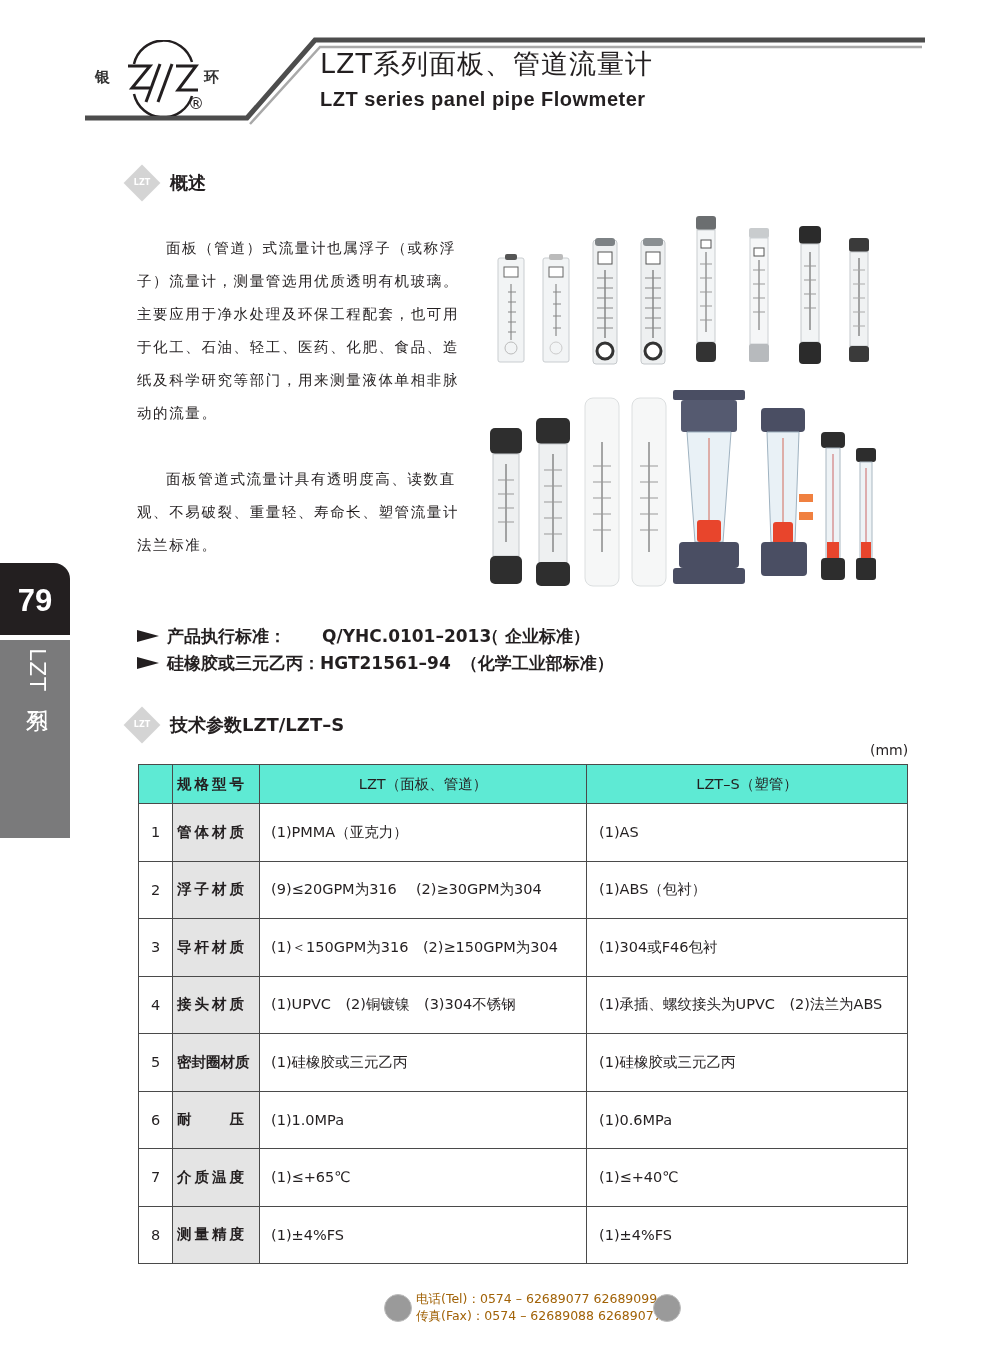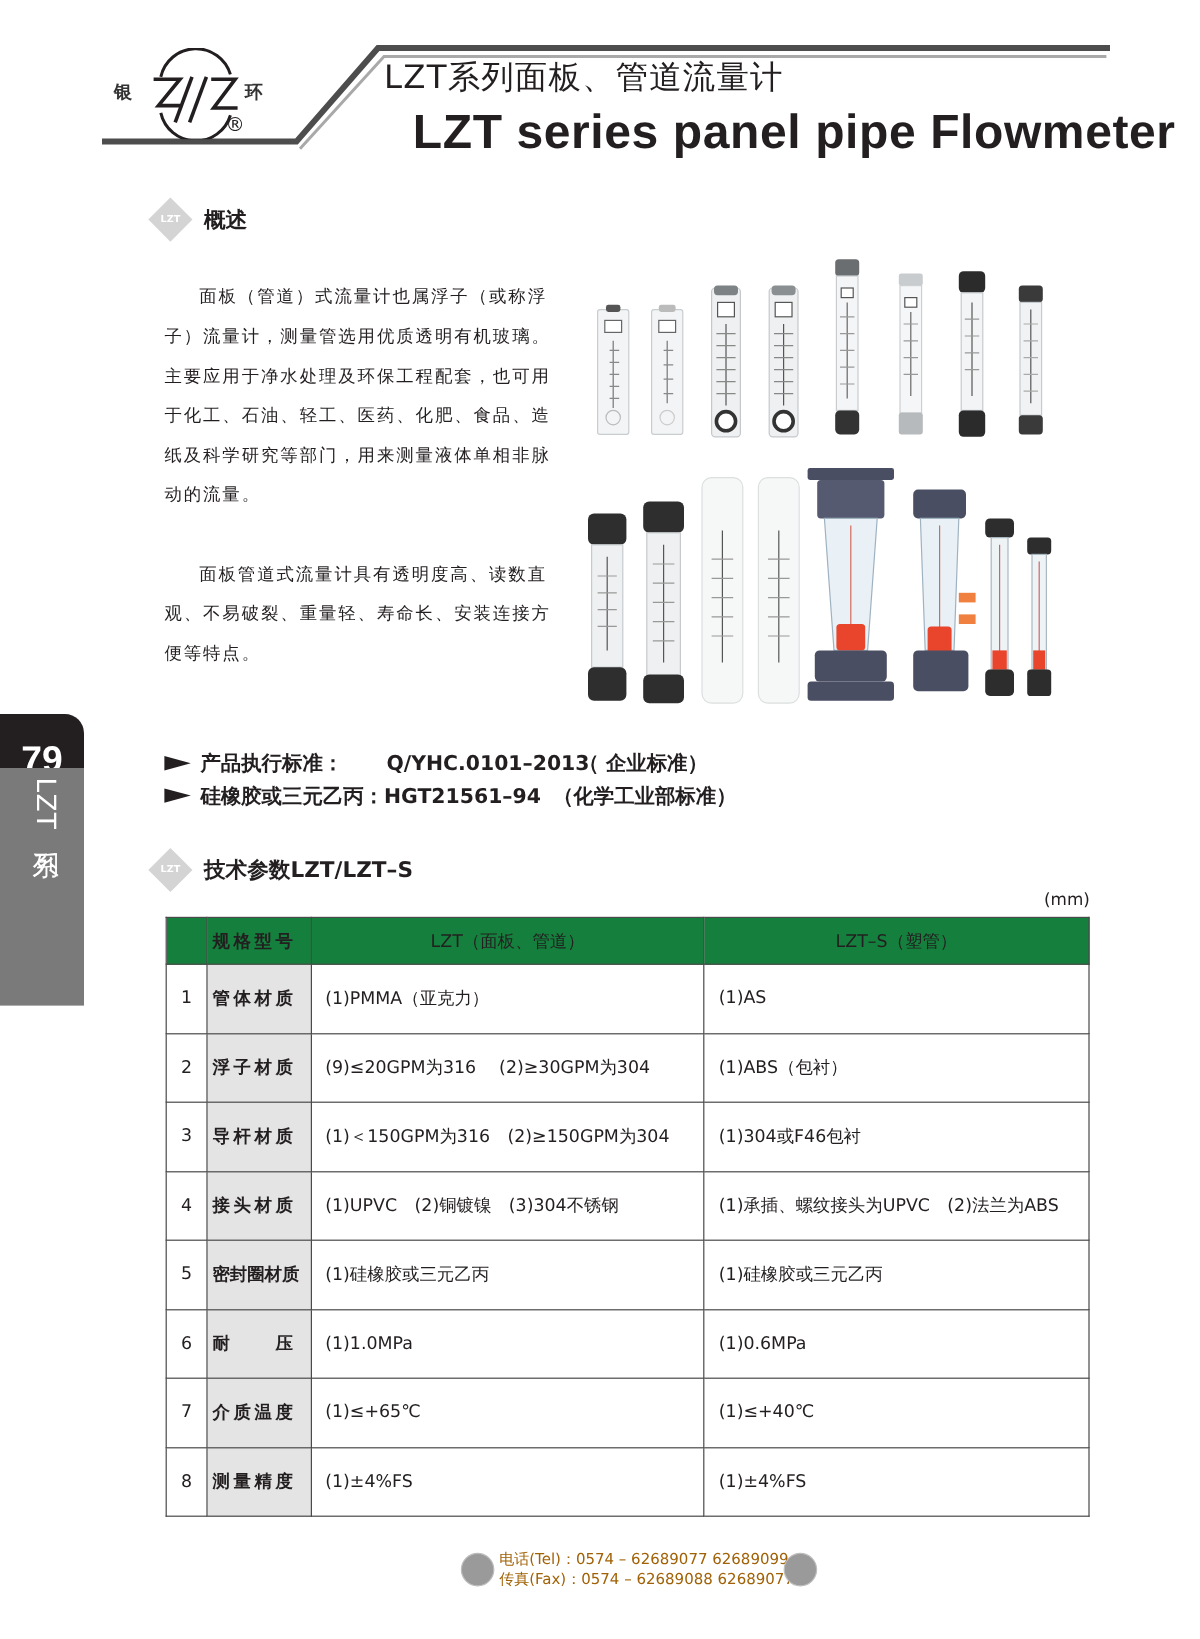--- a/index.html
+++ b/index.html
@@ -7,52 +7,52 @@
     width:1000px; height:1366px; position:relative; overflow:hidden;
     background:#ffffff; color:#231f20;
     font-family:"DejaVu Sans","Liberation Sans",sans-serif;
   }
   .abs { position:absolute; }
 
   
   .header-lines { left:0; top:0; width:1000px; height:140px; }
   .logo-side { font-size:15px; color:#333; font-weight:bold; }
   .title-cn { left:320px; top:46px; font-size:27px; color:#231f20; letter-spacing:1px; white-space:nowrap; }
-  .title-en { left:320px; top:88px; font-size:40px; font-weight:bold; color:#231f20; white-space:nowrap;
-              font-family:"Liberation Sans Narrow","Liberation Sans",sans-serif; letter-spacing:0.5px;margin-left:24px; }
+  .title-en { left:320px; top:88px; font-size:20px; font-weight:bold; color:#231f20; white-space:nowrap;
+              font-family:"Liberation Sans Narrow","Liberation Sans",sans-serif; letter-spacing:0.5px; }
 
   
   .diamond { width:26px; height:26px; background:#d4d4d4; transform:rotate(45deg); }
   .diamond-label { font-size:8px; color:#fff; width:40px; text-align:center; font-weight:bold; }
   .section-title { font-size:18px; font-weight:bold; color:#231f20; white-space:nowrap; }
 
   
   .para { left:137px; width:328px; font-size:14.5px; line-height:33px; color:#231f20; letter-spacing:1.6px; }
   .para p { margin:0; text-indent:2em; }
 
   
   .products { left:485px; top:212px; width:420px; height:380px; }
 
   
   .tab-num { left:0; top:563px; width:70px; height:72px; background:#231f20; border-top-right-radius:16px;
              color:#fff; font-size:31px; font-weight:bold; text-align:center; line-height:76px;
-             font-family:"Liberation Sans Narrow","Liberation Sans",sans-serif;margin-top:32px; }
+             font-family:"Liberation Sans Narrow","Liberation Sans",sans-serif; }
   .tab-label { left:0; top:640px; width:70px; height:198px; background:#7a7a7b; }
   .tab-label-text { position:absolute; left:34px; top:8px; writing-mode:vertical-rl; color:#fff; font-size:22px; letter-spacing:1px; }
 
   
   .std-row { left:137px; font-size:17px; font-weight:bold; color:#231f20; white-space:nowrap; }
   .std-row .arrow { display:inline-block; width:0; height:0; border-top:6px solid transparent; border-bottom:6px solid transparent;
                     border-left:22px solid #231f20; vertical-align:middle; margin-right:8px; position:relative; top:-1px; }
 
   
   .unit { left:870px; top:742px; font-size:14px; color:#231f20; }
   table.spec { position:absolute; left:138px; top:764px; width:770px; border-collapse:collapse; table-layout:fixed; }
   table.spec td { border:1.3px solid #4a4a4a; font-size:14.5px; color:#231f20; padding:0; vertical-align:middle; }
-  table.spec tr.head td { height:38px; background:#15803d; }
+  table.spec tr.head td { height:38px; background:#5eead4; }
   table.spec tr.body td { height:56.5px; }
   td.idx { width:33px; text-align:center; font-size:14px; }
   td.label { width:82px; background:#e4e4e4; font-weight:bold; font-size:14px; padding-left:4px !important; letter-spacing:3px; white-space:nowrap; }
   td.label.tight { letter-spacing:0; }
   td.c1 { width:326px; padding-left:11px !important; }
   td.c2 { padding-left:12px !important; }
   tr.head td.c1, tr.head td.c2 { text-align:center; padding-left:0 !important; }
 
   
   .footer-dot { width:26px; height:26px; border-radius:50%; background:#9a9a9a; border:1px solid #bdbdbd; }
@@ -86,21 +86,21 @@
 <div class="abs title-en">LZT series panel pipe Flowmeter</div>
 
 <div class="abs" style="left:124px;top:165px;width:200px;height:36px;">
   <div class="abs diamond" style="left:5px;top:5px;"></div>
   <div class="abs diamond-label" style="left:-2px;top:13px;">LZT</div>
   <div class="abs section-title" style="left:46px;top:6px;">概述</div>
 </div>
 
 <div class="abs para" style="top:232px;">
   <p>面板（管道）式流量计也属浮子（或称浮子）流量计，测量管选用优质透明有机玻璃。主要应用于净水处理及环保工程配套，也可用于化工、石油、轻工、医药、化肥、食品、造纸及科学研究等部门，用来测量液体单相非脉动的流量。</p>
-  <p style="margin-top:33px;">面板管道式流量计具有透明度高、读数直观、不易破裂、重量轻、寿命长、安装连接方便等特点。</p>
+  <p style="margin-top:33px;">面板管道式流量计具有透明度高、读数直观、不易破裂、重量轻、寿命长、塑管流量计法兰标准。</p>
 </div>
 
 <svg class="abs products" viewBox="0 0 420 380">
 
   <g>
     <rect x="13" y="46" width="26" height="104" rx="2" fill="#f2f4f5" stroke="#c9cdd0"></rect>
     <rect x="20" y="42" width="12" height="6" rx="2" fill="#555"></rect>
     <rect x="19" y="55" width="14" height="10" fill="#fff" stroke="#666"></rect>
     <line x1="26" y1="72" x2="26" y2="128" stroke="#777"></line>
     <g stroke="#888">

